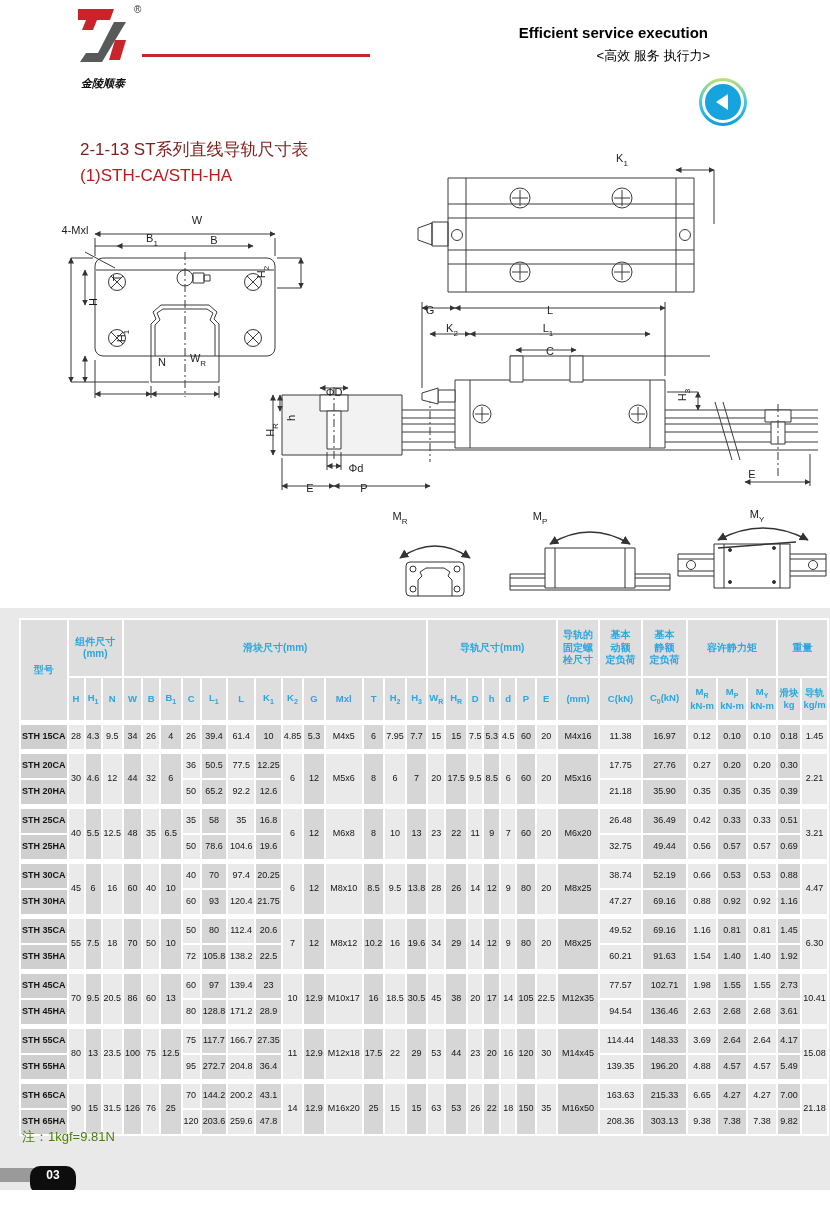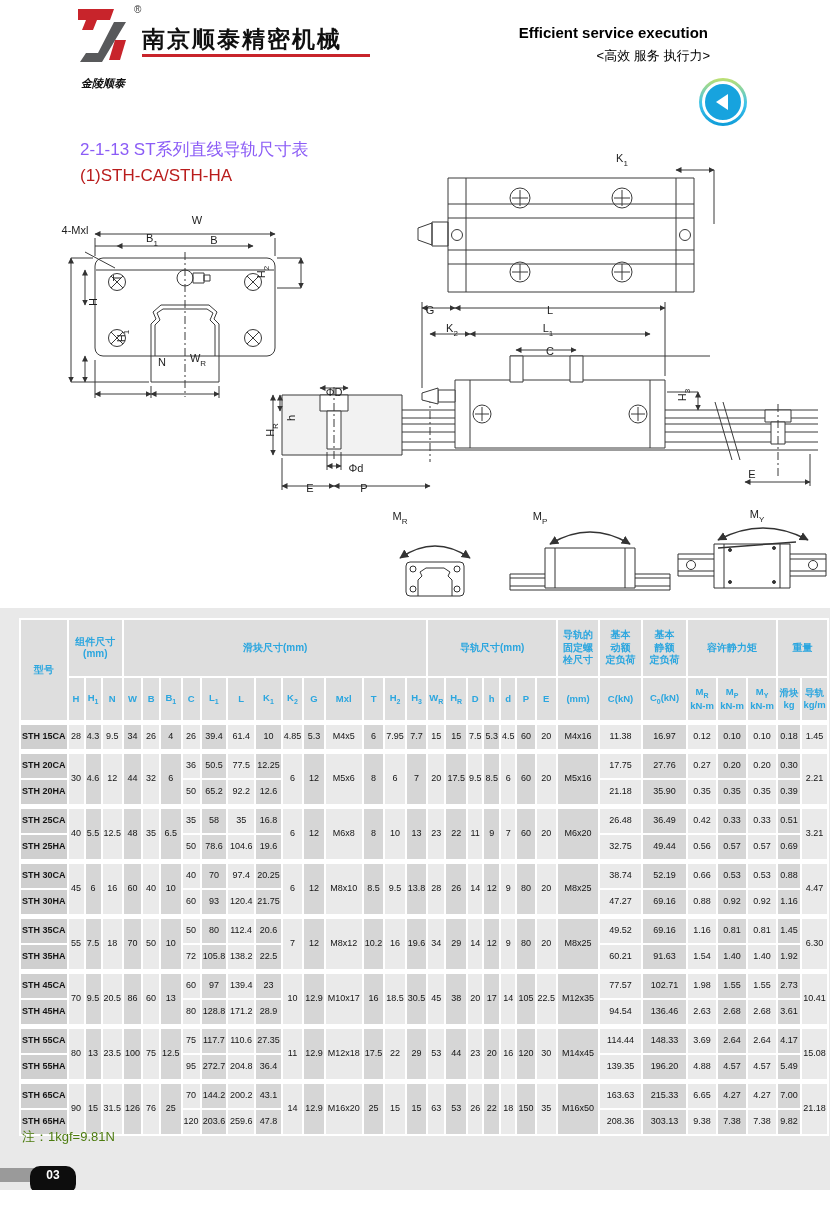--- a/index.html
+++ b/index.html
@@ -20,21 +20,21 @@
     border-top:3px solid #35762f;box-sizing:border-box;display:flex;align-items:center;padding-left:26px;}
   .banner .cn{font-size:23px;font-weight:bold;color:#fff;letter-spacing:2px;text-shadow:1px 1px 1px rgba(0,60,90,.4);}
   .banner .en{font-size:15px;color:#fff;margin-left:14px;margin-top:4px;}
   .back-btn{position:absolute;left:699px;top:78px;width:48px;height:48px;border-radius:50%;
     background:linear-gradient(to bottom,#bfe070 0%,#3cc2ec 55%,#0d9bd8 100%);display:flex;align-items:center;justify-content:center;cursor:pointer;}
   .back-btn .inner{width:36px;height:36px;border-radius:50%;background:#17a3de;border:3px solid #fff;
     display:flex;align-items:center;justify-content:center;}
   .back-btn .tri{width:0;height:0;border-top:8px solid transparent;border-bottom:8px solid transparent;
     border-right:12px solid #fff;margin-right:3px;}
   
-  .sec-title{position:absolute;left:80px;top:138px;font-size:17px;color:#8b5cf6;}
+  .sec-title{position:absolute;left:80px;top:138px;font-size:17px;color:#7f1d1d;}
   .sec-subtitle{position:absolute;left:80px;top:166px;font-size:17px;color:#b91c1c;}
   
   .drawings{position:absolute;left:0;top:150px;width:830px;height:460px;}
   .drawings svg{position:absolute;overflow:visible;}
   .drawings line,.drawings path,.drawings rect,.drawings circle,.drawings polyline,.drawings polygon{vector-effect:non-scaling-stroke;}
   .dlabel{position:absolute;font-size:11px;color:#1d1d1d;white-space:nowrap;transform:translate(-50%,-50%);}
   .dlabel sub{font-size:8px;}
   .dlabel.rot{transform:translate(-50%,-50%) rotate(-90deg);}
   
   .panel{position:absolute;left:0;top:608px;width:830px;height:582px;background:#e9e9e9;}
@@ -69,21 +69,20 @@
     </defs>
   </svg>
 
   <svg class="logo" viewBox="0 0 62 56">
     <path d="M8,1 L44,1 L40,12 L27,12 L23,22 L12,22 L16,12 L8,12 Z" fill="#c8242b"></path>
     <path d="M44,14 L56,14 L32,54 L10,54 L16,45 L28,45 Z" fill="#58595b"></path>
     <path d="M45,32 L56,32 L50,52 L39,52 Z" fill="#c8242b"></path>
   </svg>
   <span class="reg">®</span>
   <div class="logo-caption">金陵顺泰</div>
-  <div class="company">南京顺泰精密机械</div>
   <div class="company-underline"></div>
   <div class="slogan-en">Efficient service execution</div>
   <div class="slogan-cn">&lt;高效 服务 执行力&gt;</div>
 
   <div class="back-btn">
     <div class="inner">
       <div class="tri"></div>
     </div>
   </div>
 
@@ -638,21 +637,21 @@
           <tr class="gsep">
             <td class="cb model">STH 55CA</td>
             <td class="ca" rowspan="2">80</td>
             <td class="cb" rowspan="2">13</td>
             <td class="ca" rowspan="2">23.5</td>
             <td class="cb" rowspan="2">100</td>
             <td class="ca" rowspan="2">75</td>
             <td class="cb" rowspan="2">12.5</td>
             <td class="ca">75</td>
             <td class="cb">117.7</td>
-            <td class="ca">110.6</td>
+            <td class="ca">166.7</td>
             <td class="cb">27.35</td>
             <td class="ca" rowspan="2">11</td>
             <td class="cb" rowspan="2">12.9</td>
             <td class="ca" rowspan="2">M12x18</td>
             <td class="cb" rowspan="2">17.5</td>
             <td class="ca" rowspan="2">22</td>
             <td class="cb" rowspan="2">29</td>
             <td class="ca" rowspan="2">53</td>
             <td class="cb" rowspan="2">44</td>
             <td class="ca" rowspan="2">23</td>

